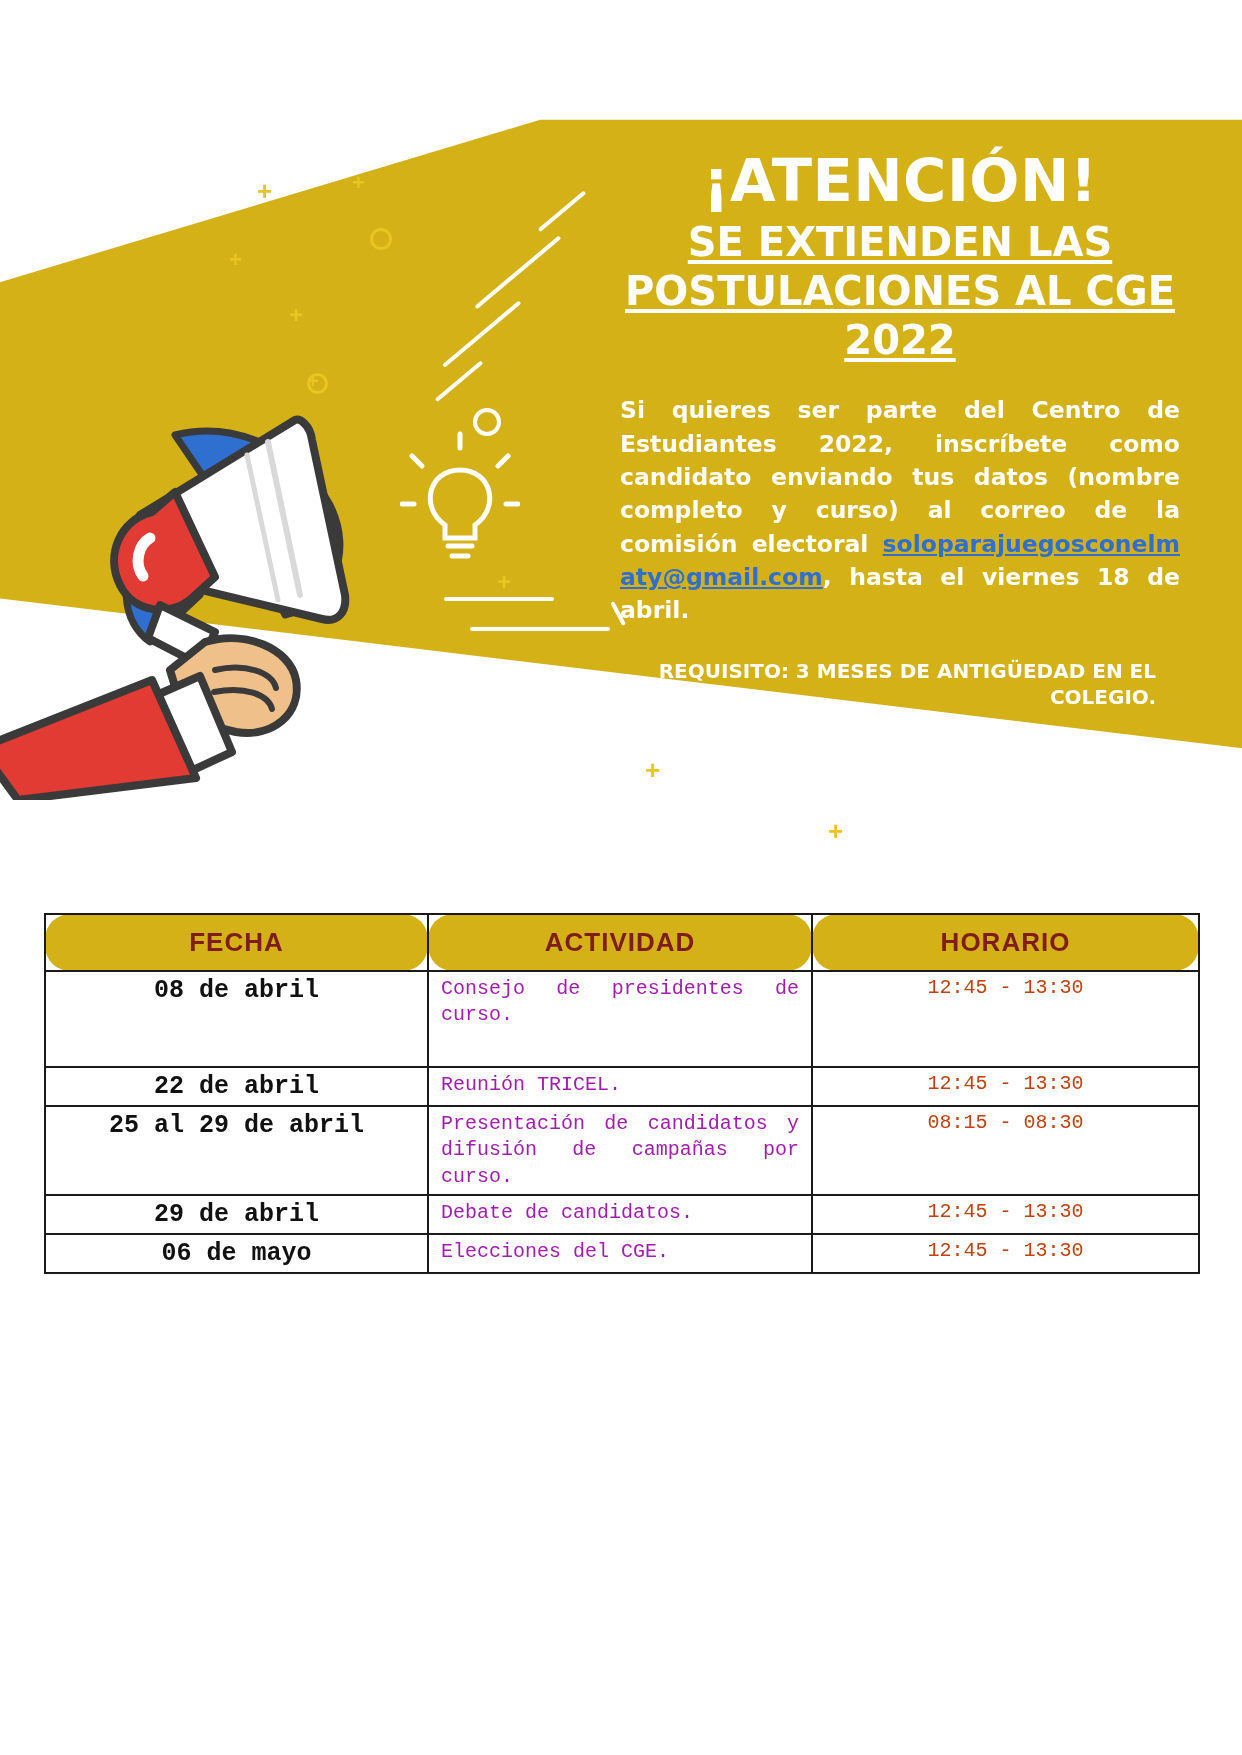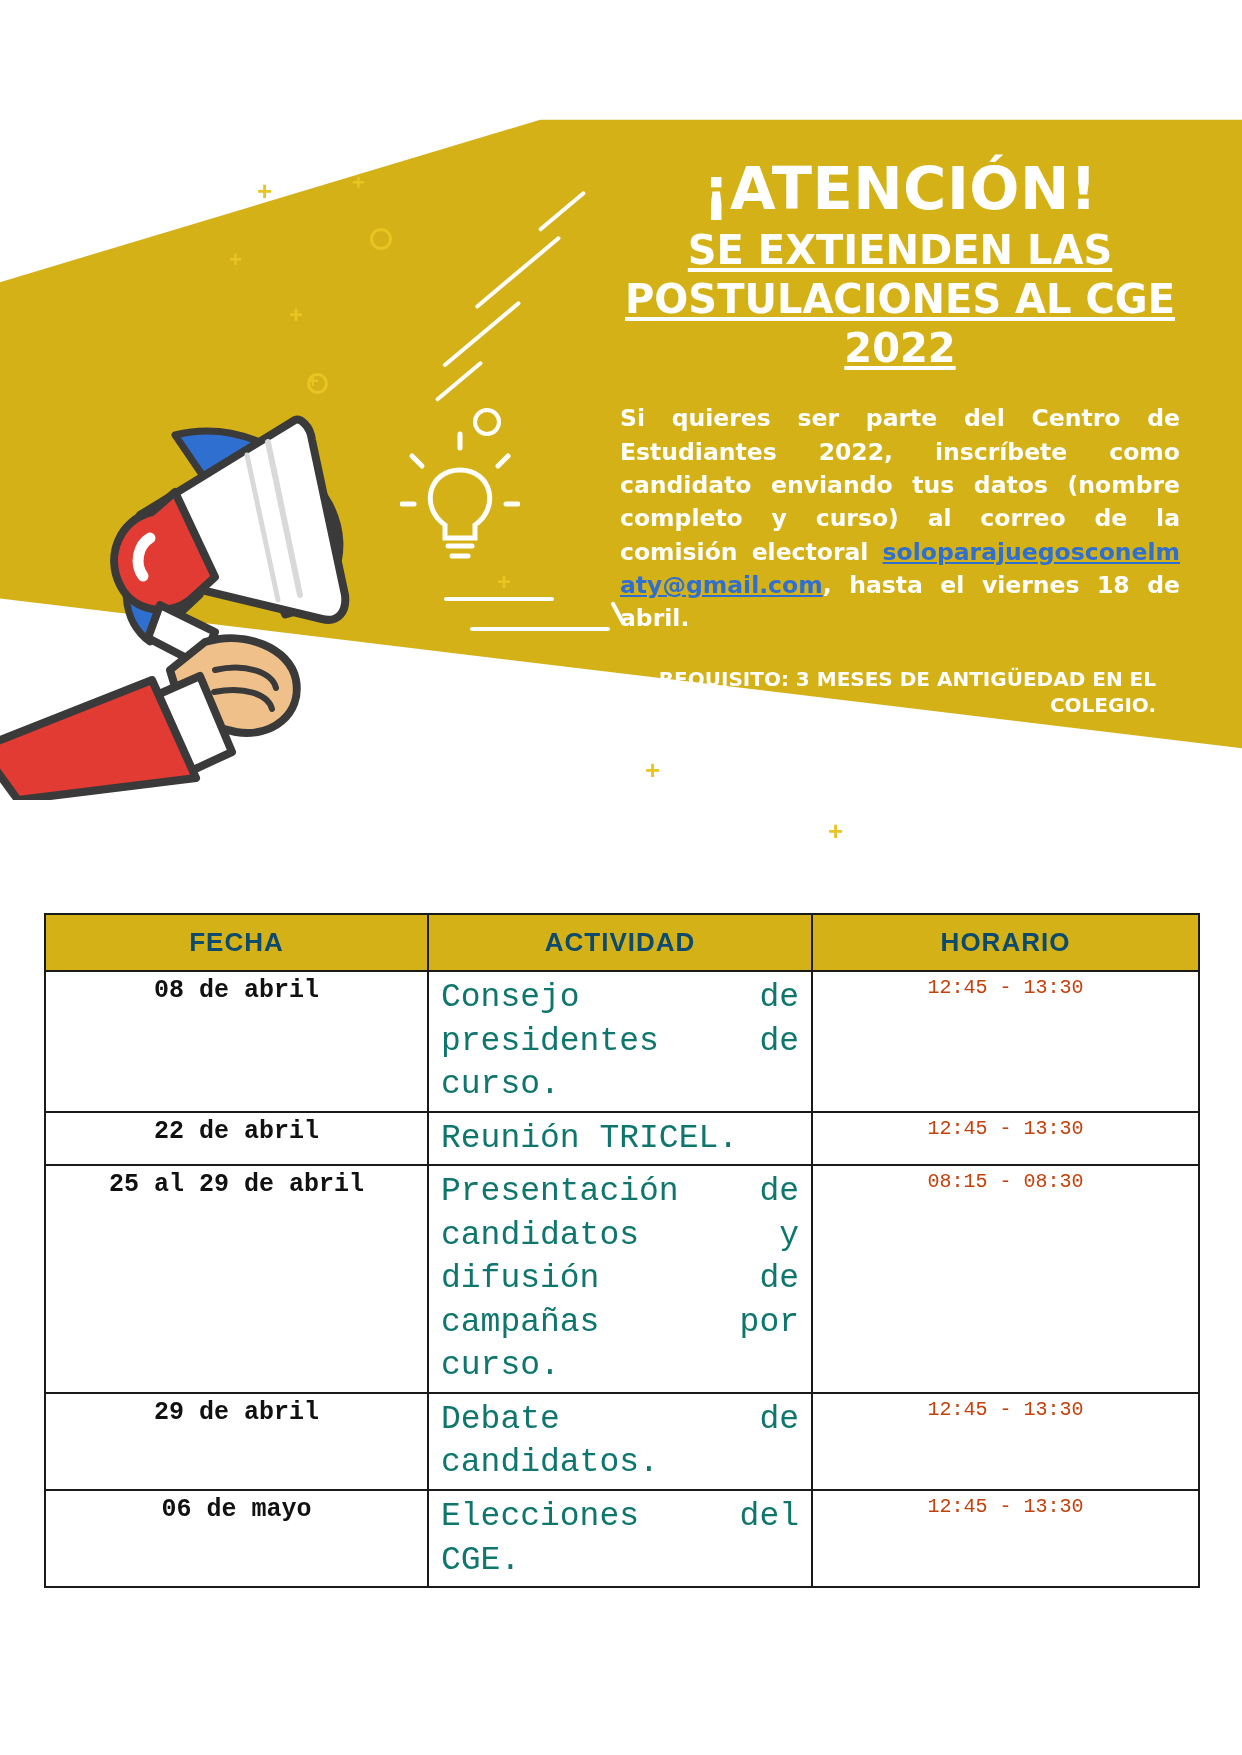--- a/index.html
+++ b/index.html
@@ -60,21 +60,21 @@
   .circ-w {
     position: absolute;
     border: 4px solid #ffffff;
     border-radius: 50%;
   }
 
   
   .hero-text {
     position: absolute;
     left: 620px;
-    top: 158px;
+    top: 150px;
     width: 560px;
     text-align: center;
     color: #ffffff;
   }
   .h-atencion {
     font-family: "DejaVu Sans", sans-serif;
     font-weight: bold;
     font-size: 59px;
     letter-spacing: 0.5px;
     line-height: 1.05;
@@ -142,44 +142,45 @@
     table-layout: fixed;
   }
   table.cron th, table.cron td {
     border: 2px solid #1a1a1a;
     padding: 4px 12px;
     vertical-align: top;
     font-family: Liberation Mono, monospace;
   }
   table.cron th {
     background: #d4b217;
-    color: #0c4a6e;
+    color: #7f1d1d;
     font-family: "Liberation Sans", sans-serif;
     font-weight: bold;
     font-size: 26px;
     text-align: center;
     padding: 12px 0;
     letter-spacing: 1px;
+    border-radius: 25px;
   }
   col.c-fecha { width: 383px; }
   col.c-act { width: 384px; }
   col.c-hor { width: 387px; }
 
   td.fecha {
     text-align: center;
     font-weight: bold;
     font-size: 25px;
     color: #111111;
     padding-top: 14px;
   }
   td.act {
     text-align: justify;
     text-align-last: left;
-    font-size: 33px;
-    color: #0f766e;
+    font-size: 20px;
+    color: #a21caf;
     line-height: 1.32;
     padding-top: 14px;
     border-radius: 12px;
   }
   td.act.justify-full { text-align-last: justify; }
   td.hor {
     text-align: center;
     font-size: 20px;
     color: #c2410c;
     padding-top: 14px;

